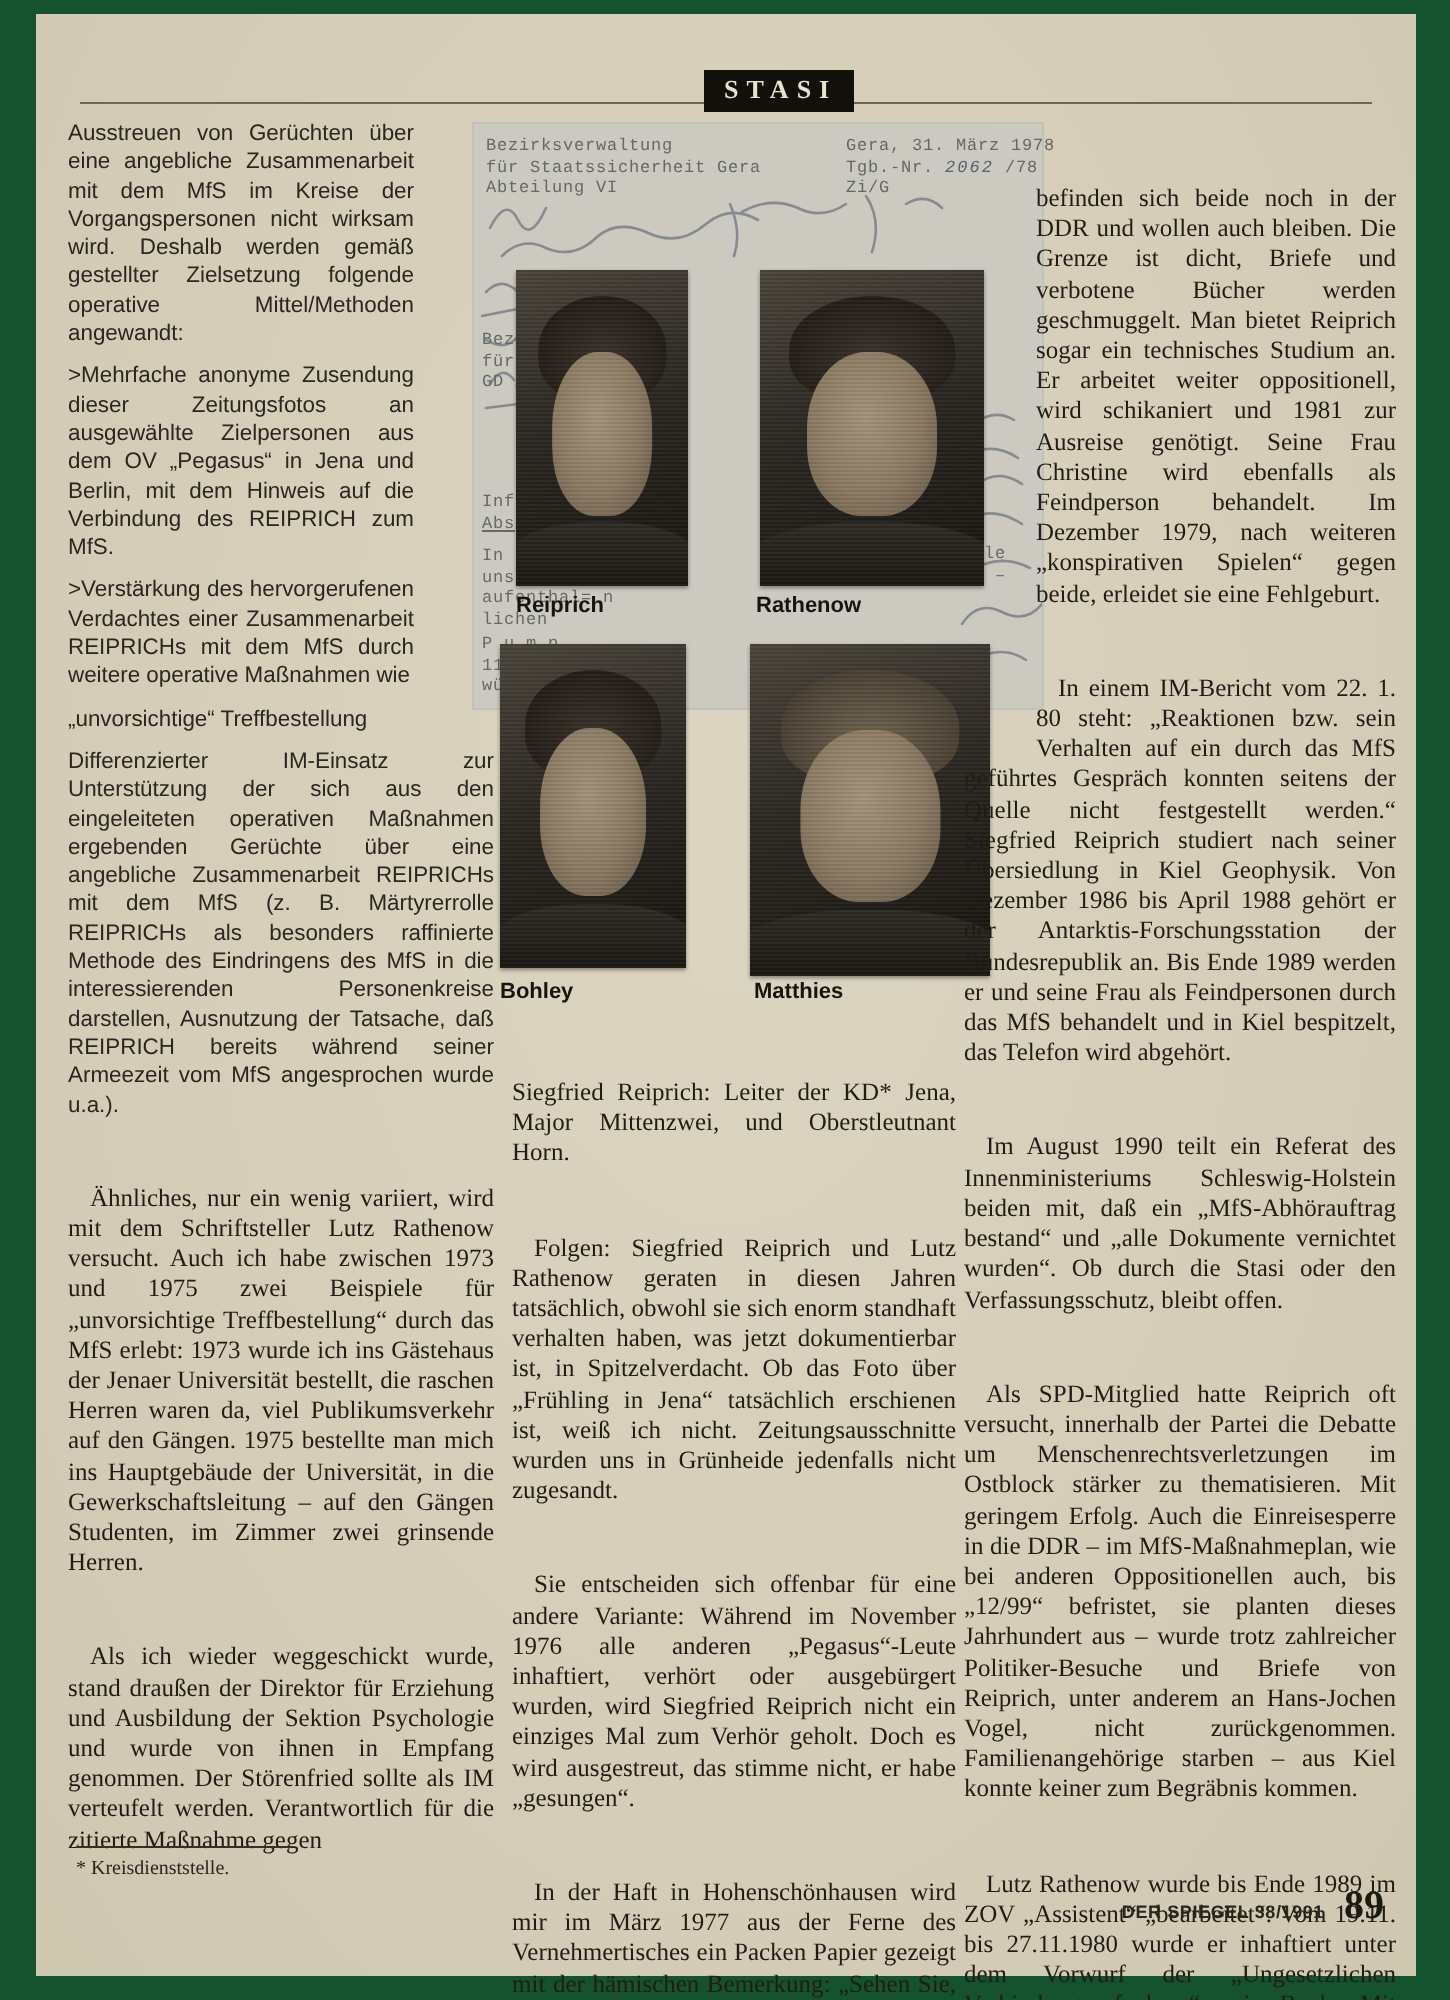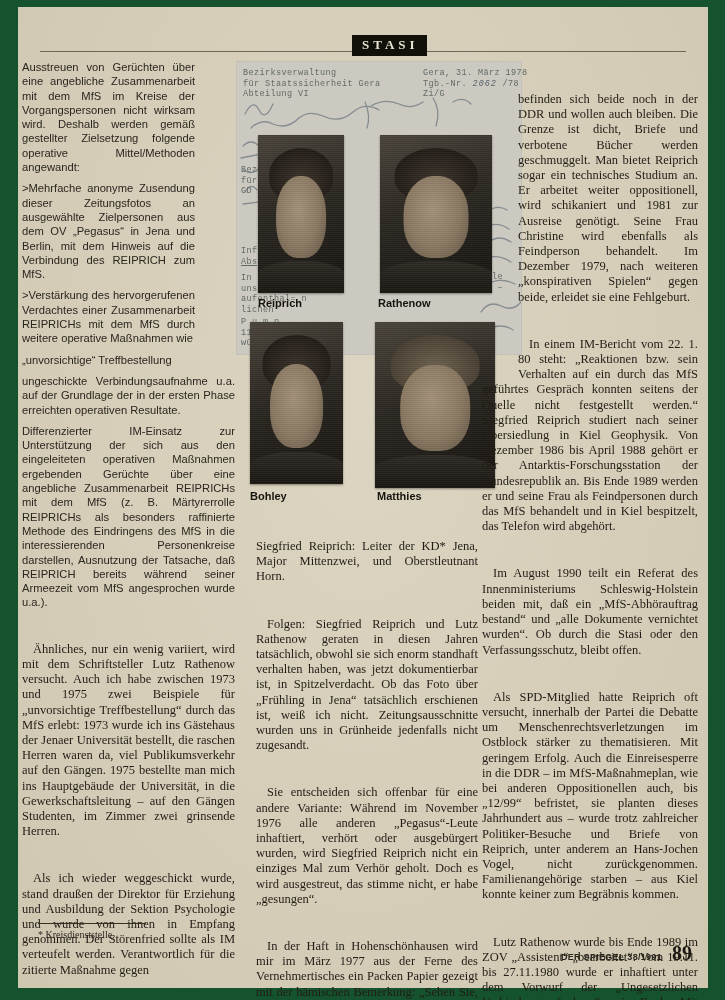--- a/index.html
+++ b/index.html
@@ -103,27 +103,26 @@
       <div class="hair"></div>
       <div class="face"></div>
       <div class="shoulders"></div>
       <div class="grain"></div>
     </div>
     <div class="caption" style="left:240px;top:290px;">Reiprich</div>
     <div class="caption" style="left:360px;top:290px;">Rathenow</div>
     <div class="caption" style="left:232px;top:483px;">Bohley</div>
     <div class="caption" style="left:359px;top:483px;">Matthies</div>
 
-    <div class="col" style="left:4px;top:53px;width:213px;height:860px;">
+    <div class="col" style="left:16px;top:53px;width:213px;height:860px;">
       <div class="spacer-right"></div>
       <p class="p sans">Ausstreuen von Gerüchten über eine angebliche Zusammenarbeit mit dem MfS im Kreise der Vorgangspersonen nicht wirksam wird. Deshalb werden gemäß gestellter Zielsetzung folgende operative Mittel/Methoden angewandt:</p>
       <p class="p sans">&gt;Mehrfache anonyme Zusendung dieser Zeitungsfotos an ausgewählte Zielpersonen aus dem OV „Pegasus“ in Jena und Berlin, mit dem Hinweis auf die Verbindung des REIPRICH zum MfS.</p>
       <p class="p sans">&gt;Verstärkung des hervorgerufenen Verdachtes einer Zusammenarbeit REIPRICHs mit dem MfS durch weitere operative Maßnahmen wie</p>
       <p class="p sans">„unvorsichtige“ Treffbestellung</p>
-      <p class="p sans">ungeschickte Verbindungsaufnahme u.a. auf der Grundlage der in der ersten Phase erreichten operativen Resultate.</p>
       <p class="p sans">Differenzierter IM-Einsatz zur Unterstützung der sich aus den eingeleiteten operativen Maßnahmen ergebenden Gerüchte über eine angebliche Zusammenarbeit REIPRICHs mit dem MfS (z. B. Märtyrerrolle REIPRICHs als besonders raffinierte Methode des Eindringens des MfS in die interessierenden Personenkreise darstellen, Ausnutzung der Tatsache, daß REIPRICH bereits während seiner Armeezeit vom MfS angesprochen wurde u.a.).</p>
       <p class="p serif ind">Ähnliches, nur ein wenig variiert, wird mit dem Schriftsteller Lutz Rathenow versucht. Auch ich habe zwischen 1973 und 1975 zwei Beispiele für „unvorsichtige Treffbestellung“ durch das MfS erlebt: 1973 wurde ich ins Gästehaus der Jenaer Universität bestellt, die raschen Herren waren da, viel Publikumsverkehr auf den Gängen. 1975 bestellte man mich ins Hauptgebäude der Universität, in die Gewerkschaftsleitung – auf den Gängen Studenten, im Zimmer zwei grinsende Herren.</p>
       <p class="p serif ind">Als ich wieder weggeschickt wurde, stand draußen der Direktor für Erziehung und Ausbildung der Sektion Psychologie und wurde von ihnen in Empfang genommen. Der Störenfried sollte als IM verteufelt werden. Verantwortlich für die zitierte Maßnahme gegen</p>
     </div>
 
     <div class="col" style="left:238px;top:500px;width:222px;height:478px;">
       <p class="p serif">Siegfried Reiprich: Leiter der KD* Jena, Major Mittenzwei, und Oberstleutnant Horn.</p>
       <p class="p serif ind">Folgen: Siegfried Reiprich und Lutz Rathenow geraten in diesen Jahren tatsächlich, obwohl sie sich enorm standhaft verhalten haben, was jetzt dokumentierbar ist, in Spitzelverdacht. Ob das Foto über „Frühling in Jena“ tatsächlich erschienen ist, weiß ich nicht. Zeitungsausschnitte wurden uns in Grünheide jedenfalls nicht zugesandt.</p>
       <p class="p serif ind">Sie entscheiden sich offenbar für eine andere Variante: Während im November 1976 alle anderen „Pegasus“-Leute inhaftiert, verhört oder ausgebürgert wurden, wird Siegfried Reiprich nicht ein einziges Mal zum Verhör geholt. Doch es wird ausgestreut, das stimme nicht, er habe „gesungen“.</p>
       <p class="p serif ind">In der Haft in Hohenschönhausen wird mir im März 1977 aus der Ferne des Vernehmertisches ein Packen Papier gezeigt mit der hämischen Bemerkung: „Sehen Sie, Reiprich ist kooperativer als Sie.“ Tatsächlich erinnere ich mich, seine Handschrift erkannt zu haben. Vielleicht waren es Studienunterlagen, beschlagnahmte Briefe oder ähnliches. Ich reagierte nicht, aber ein kleiner Zweifel nagte seither.</p>

